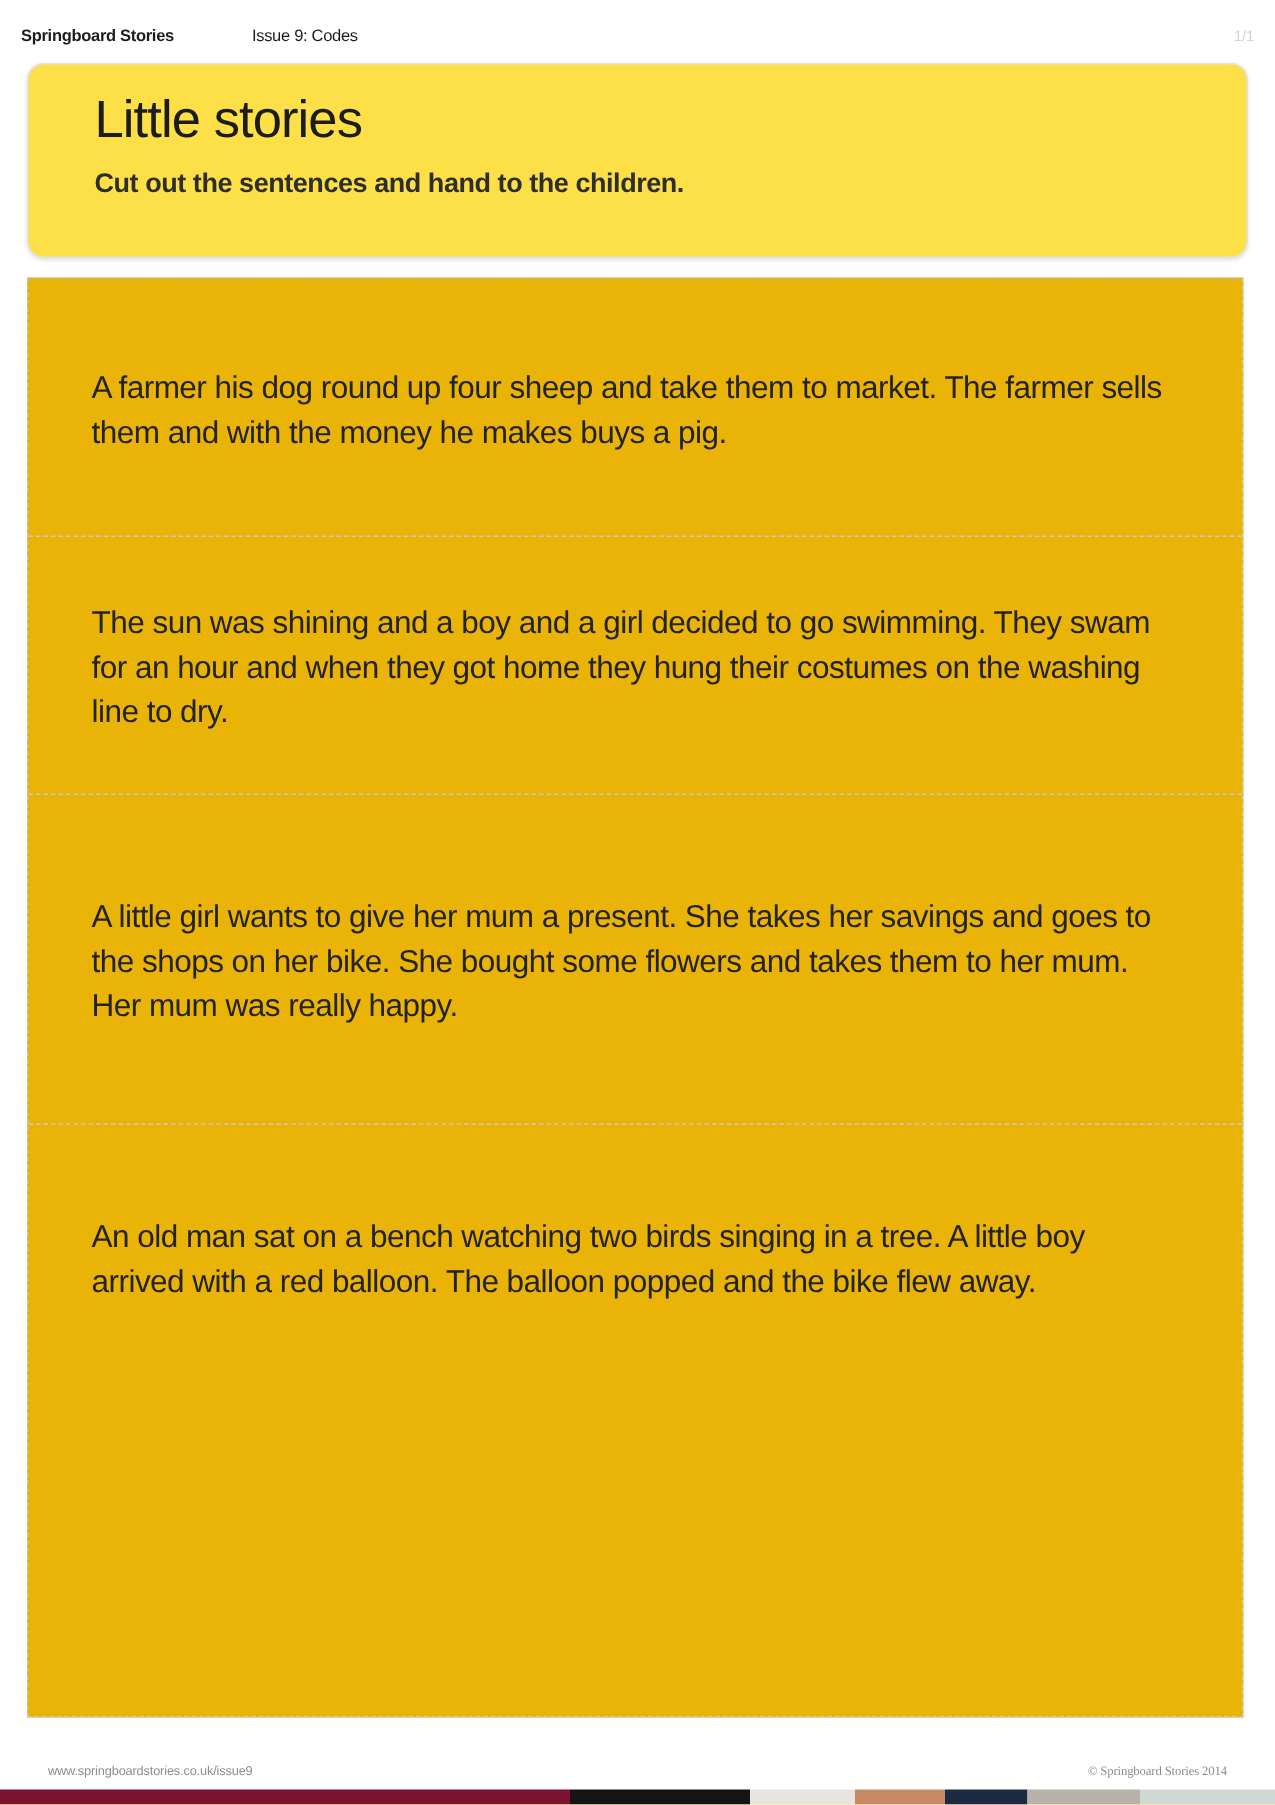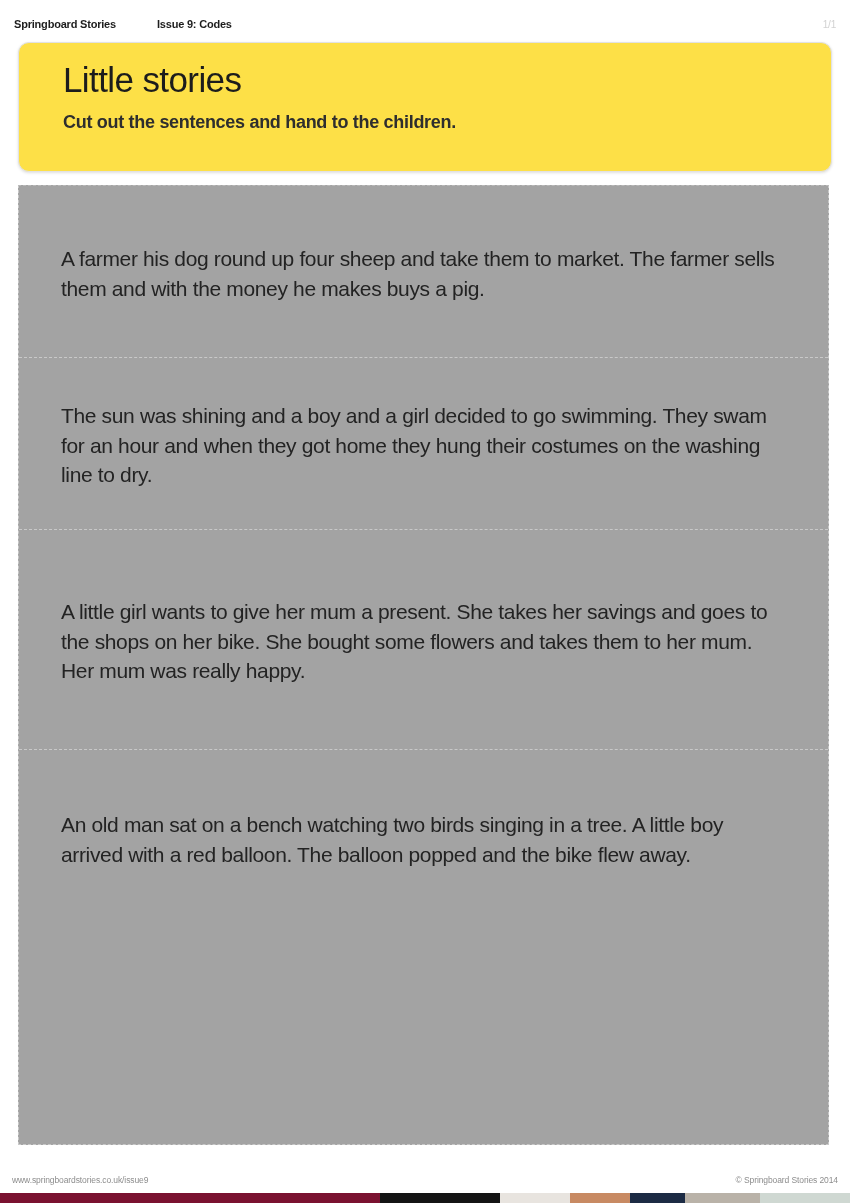--- a/index.html
+++ b/index.html
@@ -30,24 +30,24 @@
   }
   .brand {
     font-size: 11px;
     font-weight: bold;
     color: #1d1d1d;
     letter-spacing: -0.2px;
     white-space: nowrap;
   }
   .issue {
     font-size: 11px;
-    font-weight: bold;
+    font-weight: normal;
     color: #1d1d1d;
     letter-spacing: -0.2px;
-    margin-left: 41px;
+    margin-left: 52px;
     white-space: nowrap;
   }
   .page-num {
     margin-left: auto;
     font-size: 10px;
     color: #d2d2d2;
     letter-spacing: -0.2px;
   }
 
   
@@ -81,21 +81,21 @@
 
   
   .cutout-sheet {
     position: absolute;
     left: 18px;
     top: 185px;
     width: 811px;
     height: 960px;
     border: 1px dashed #c9c9c9;
     border-top: 1px dashed #b9b9b9;
-    background: #a3a3a3;
+    background: #eab308;
   }
   .story-strip {
     border-bottom: 1px dashed #c9c9c9;
     padding: 30px 40px 26px 42px;
     display: flex;
     align-items: center;
   }
   .story-strip:last-child {
     border-bottom: none;
   }
@@ -115,29 +115,29 @@
 
   
   .page-footer {
     position: absolute;
     left: 0;
     bottom: 14px;
     width: 850px;
     height: 18px;
     display: flex;
     align-items: center;
-    padding: 0 12px;
+    padding: 0 32px;
   }
   .footer-url, .footer-copy {
     font-size: 8.5px;
     color: #8d8d8d;
     letter-spacing: -0.1px;
     white-space: nowrap;
   }
-  .footer-copy { margin-left: auto; }
+  .footer-copy { margin-left: auto; font-family: Liberation Serif, serif; }
 
   
   .bottom-strip {
     position: absolute;
     left: 0;
     bottom: 0;
     width: 850px;
     height: 10px;
     display: flex;
   }

